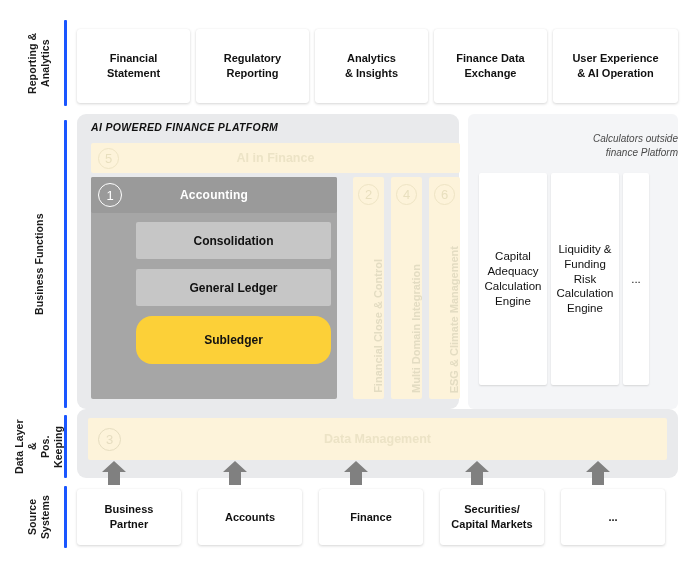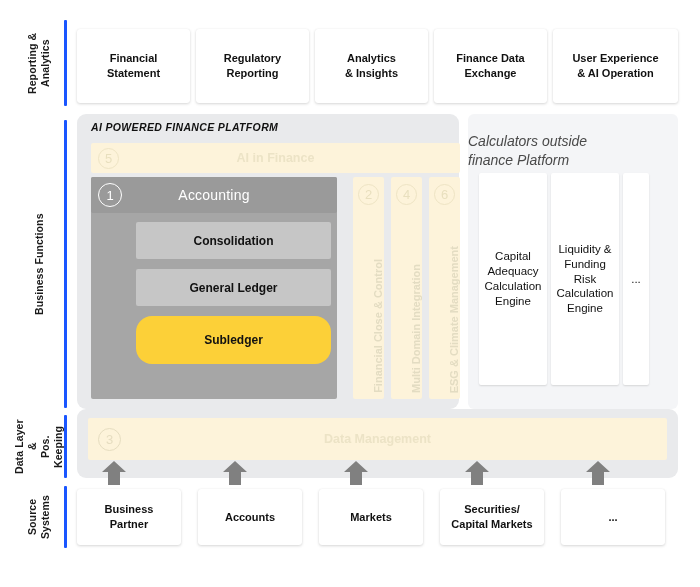--- a/index.html
+++ b/index.html
@@ -40,21 +40,21 @@
   .panel-light{
     position:absolute;background:#f4f5f7;border-radius:6px;
   }
 
   .panel-title{
     position:absolute;font-size:10.5px;font-weight:bold;letter-spacing:.35px;
     color:#111;
     font-style:italic;
   }
   .panel-subtitle{
-    position:absolute;text-align:left;font-size:14px;font-style:italic;
+    position:absolute;text-align:right;font-size:10px;font-style:italic;
     color:#4a4a4a;line-height:1.35;width:100%;
   }
 
   
   .strip-yellow{
     position:absolute;background:#fdf3da;border-radius:2px;
     display:flex;align-items:center;
   }
   .strip-yellow .strip-text{
     position:absolute;left:0;right:0;text-align:center;
@@ -62,21 +62,21 @@
   }
 
   
   .acct-block{position:absolute;background:#a6a6a6;border-radius:2px;}
   .acct-head{
     position:absolute;background:#9a9a9a;border-radius:2px;
     display:flex;align-items:center;
   }
   .acct-head .acct-title{
     position:absolute;left:0;right:0;text-align:center;
-    font-size:14px;font-weight:normal;color:#ffffff;letter-spacing:.2px;
+    font-size:12px;font-weight:bold;color:#ffffff;letter-spacing:.2px;
   }
   .sub-box{
     position:absolute;border-radius:2px;
     display:flex;align-items:center;justify-content:center;
     font-size:12px;font-weight:bold;color:#111;
   }
   .sub-gray{background:#c6c6c6;}
   .sub-yellow{background:#fcd038;}
 
   
@@ -194,17 +194,17 @@
   </svg>
   <svg class="arrow" style="left:464px;top:459px;" viewBox="0 0 26 26">
     <polygon points="13,2 25,13 19,13 19,26 7,26 7,13 1,13" fill="#808080"></polygon>
   </svg>
   <svg class="arrow" style="left:585px;top:459px;" viewBox="0 0 26 26">
     <polygon points="13,2 25,13 19,13 19,26 7,26 7,13 1,13" fill="#808080"></polygon>
   </svg>
 
   <div class="card" style="left:77px;top:489px;width:104px;height:56px;">Business<br>Partner</div>
   <div class="card" style="left:198px;top:489px;width:104px;height:56px;">Accounts</div>
-  <div class="card" style="left:319px;top:489px;width:104px;height:56px;">Markets</div>
+  <div class="card" style="left:319px;top:489px;width:104px;height:56px;">Finance</div>
   <div class="card" style="left:440px;top:489px;width:104px;height:56px;">Securities/<br>Capital Markets</div>
   <div class="card" style="left:561px;top:489px;width:104px;height:56px;">...</div>
 
 </div>
 
 </body></html>

